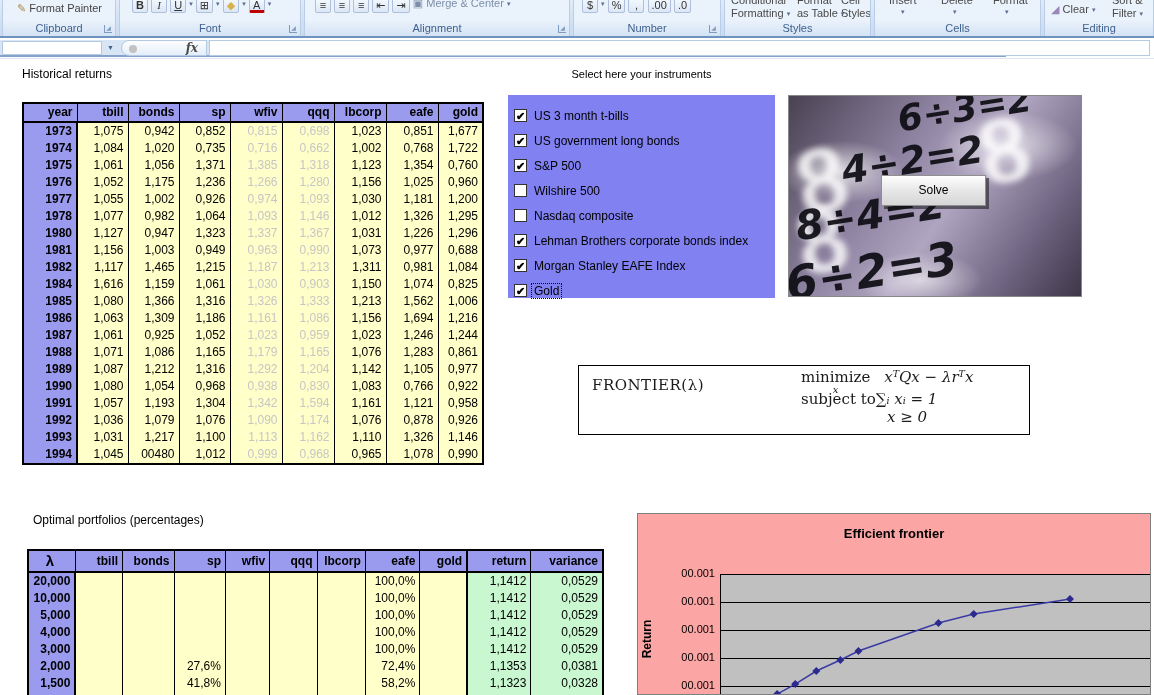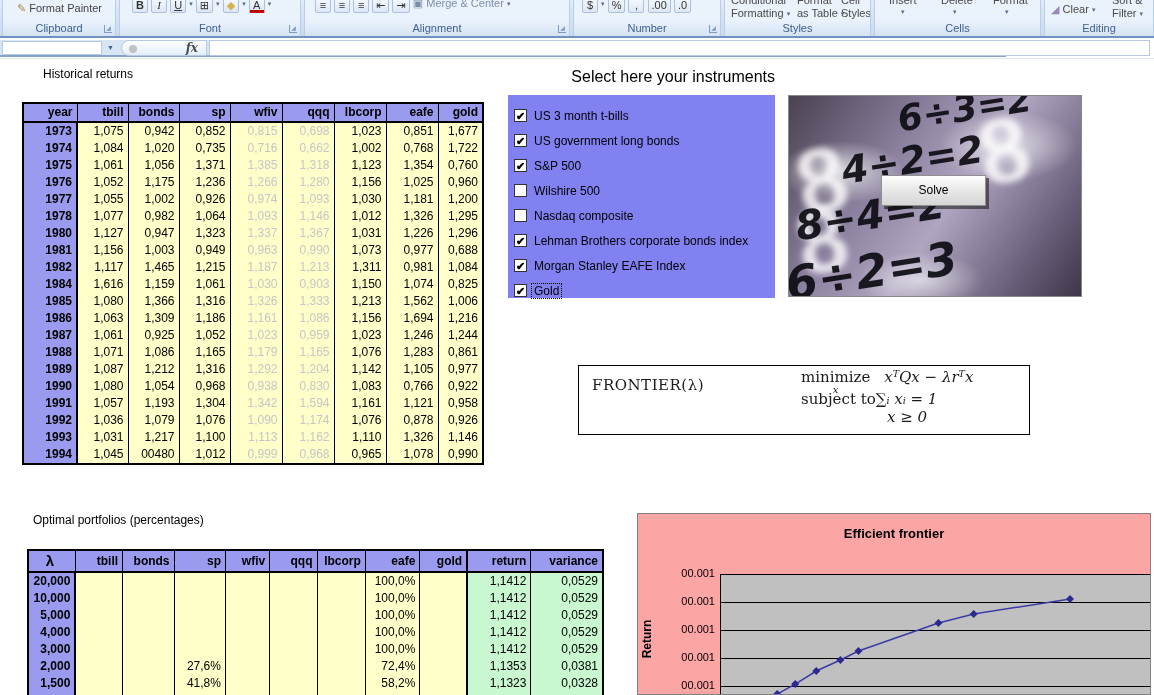--- a/index.html
+++ b/index.html
@@ -70,21 +70,21 @@
   .opt { position:absolute; left:27px; top:532px; width:577px; border:2px solid #000; }
   .opt td { border-left:1px solid #000; }
   .opt tr.hdr td { background:#9a9aee; font-weight:bold; border-bottom:2px solid #000; height:20px; line-height:20px; }
   .opt tr.hdr td.lam { text-align:center; font-size:15px; }
   .opt td.lcell { background:#9a9aee; font-weight:bold; border-left:none; border-right:2px solid #000; }
   .opt td.ycell2 { background:#ffffc9; }
   .opt td.gcell { background:#c9f7d0; }
   .opt td.retdiv { border-left:2px solid #000; }
 
   
-  .instr-title { position:absolute; left:508px; top:68px; width:267px; text-align:right; font-size:16px; }
+  .instr-title { position:absolute; left:508px; top:68px; width:267px; text-align:center; font-size:11px; }
   .panel {
     position:absolute; left:508px; top:95px; width:267px; height:203px;
     background:#8181f2; padding:8px 0 0 6px;
   }
   .chk-item { height:25px; display:flex; align-items:center; font-size:12px; color:#000; }
   .chk-box {
     width:13px; height:13px; background:#fff; border:1px solid #333;
     margin-right:5px; font-size:11px; line-height:12px; text-align:center; font-weight:bold; color:#000;
     flex:none;
   }
@@ -237,21 +237,21 @@
   <div class="namebox"></div>
   <div class="namebox-drop">▼</div>
   <div class="fx-pill">
     <span class="fx-circle"></span>
     <span class="fx-label">fx</span>
   </div>
   <div class="f-input"></div>
 </div>
 <div class="sheet-topline"></div>
 
-<div class="sheet-label" style="left:22px; top:67px;margin-left:21px;">Historical returns</div>
+<div class="sheet-label" style="left:22px; top:67px;">Historical returns</div>
 <table class="sheet hist">
   <colgroup>
     <col style="width:54px">
       <col style="width:51px">
       <col style="width:51px">
       <col style="width:51px">
     <col style="width:52px">
       <col style="width:52px">
       <col style="width:52px">
       <col style="width:52px">

